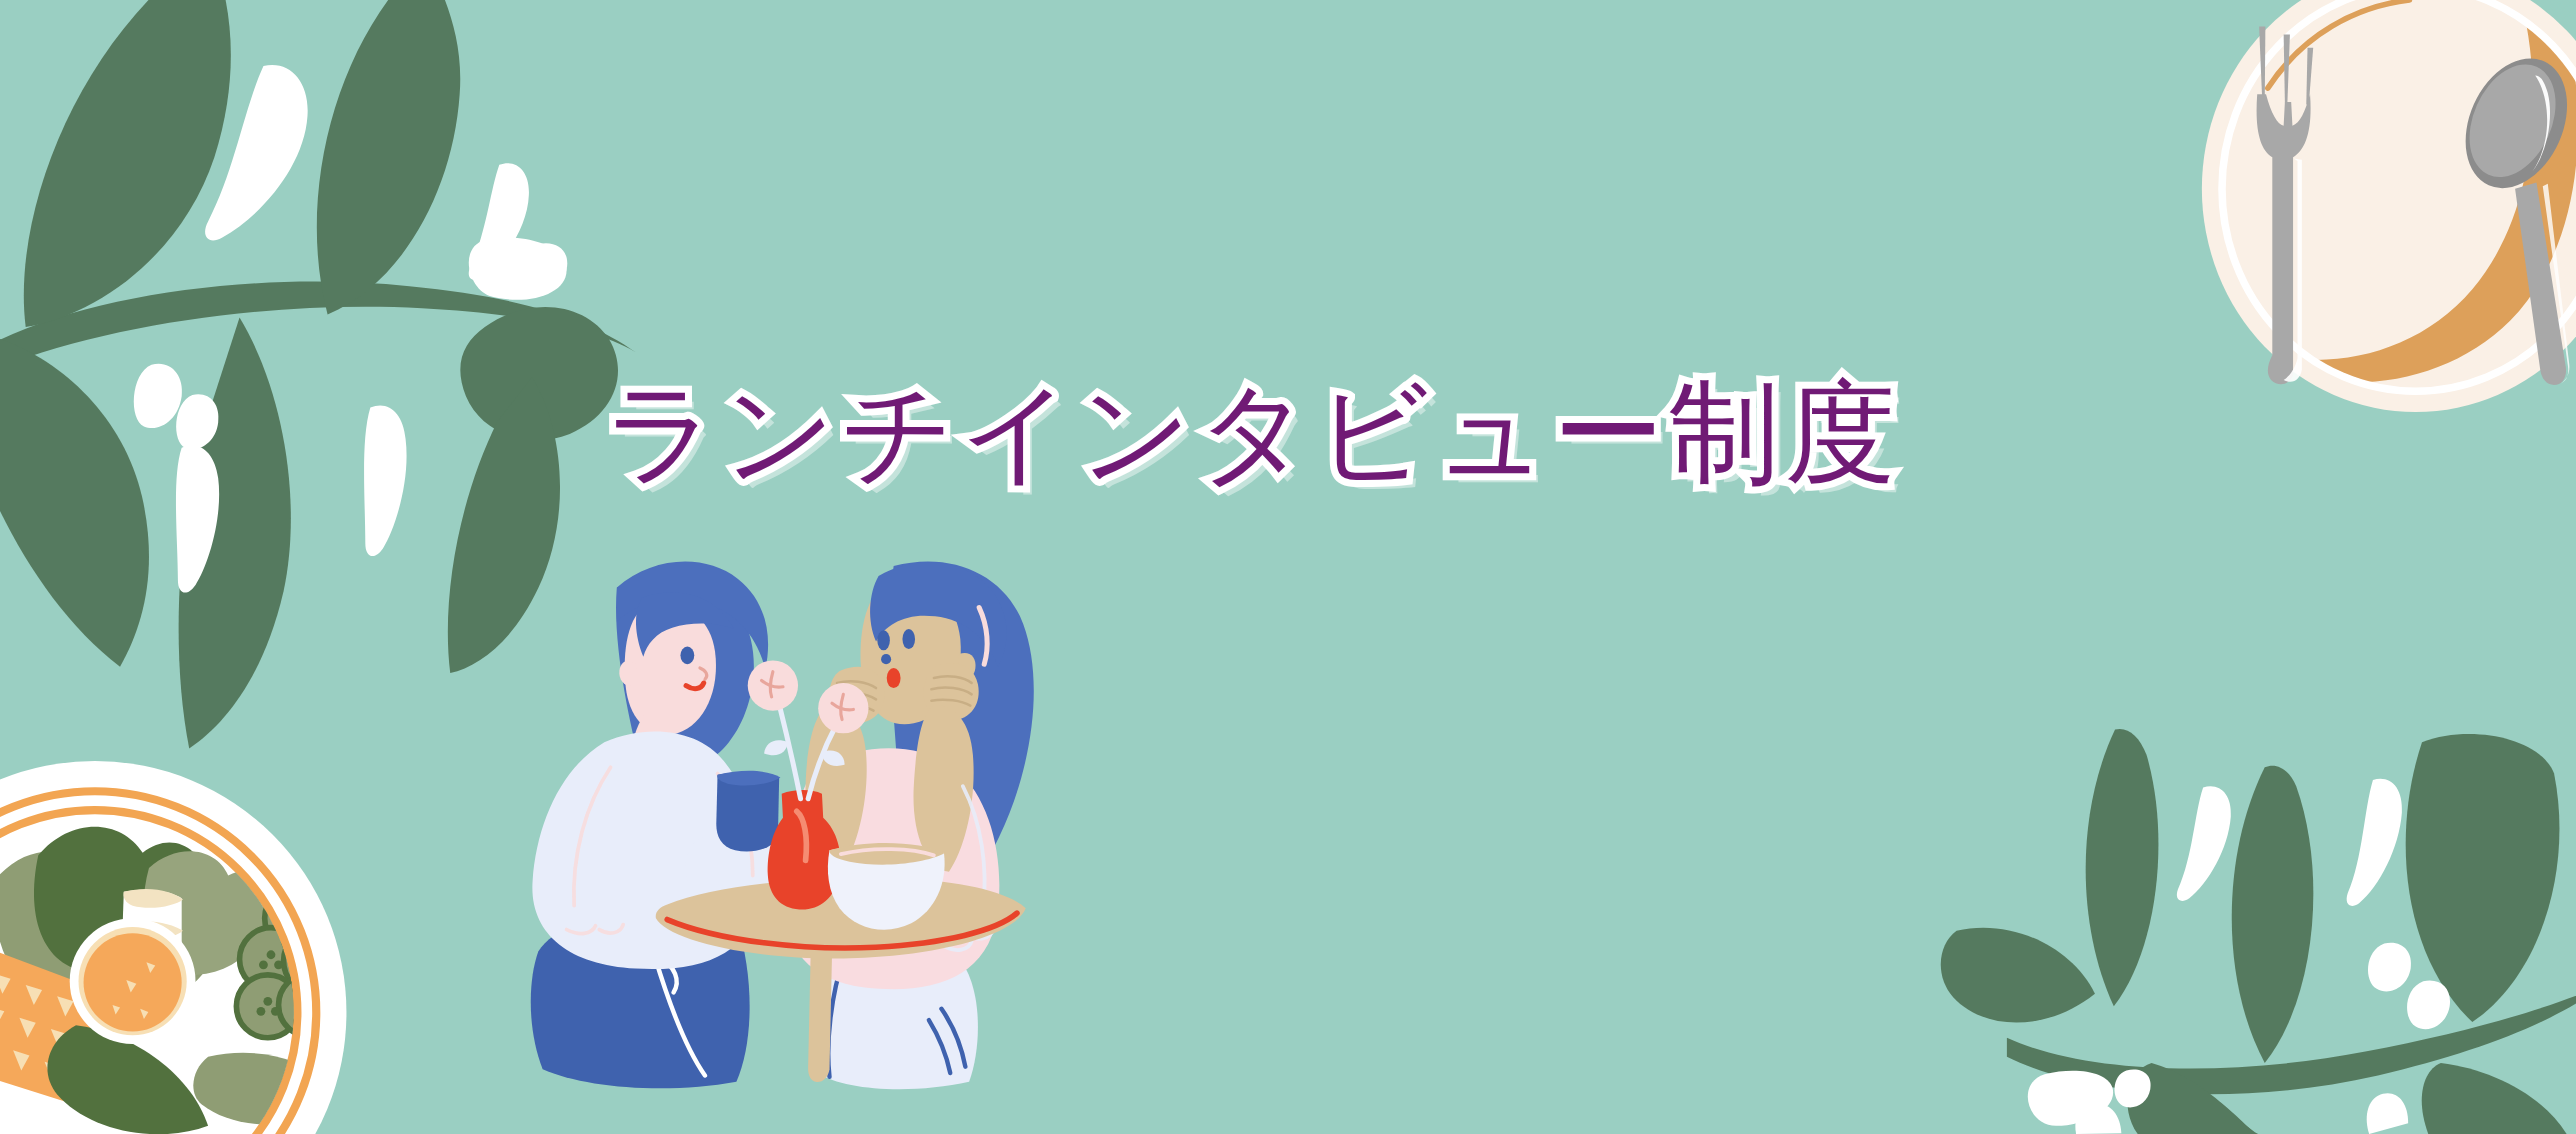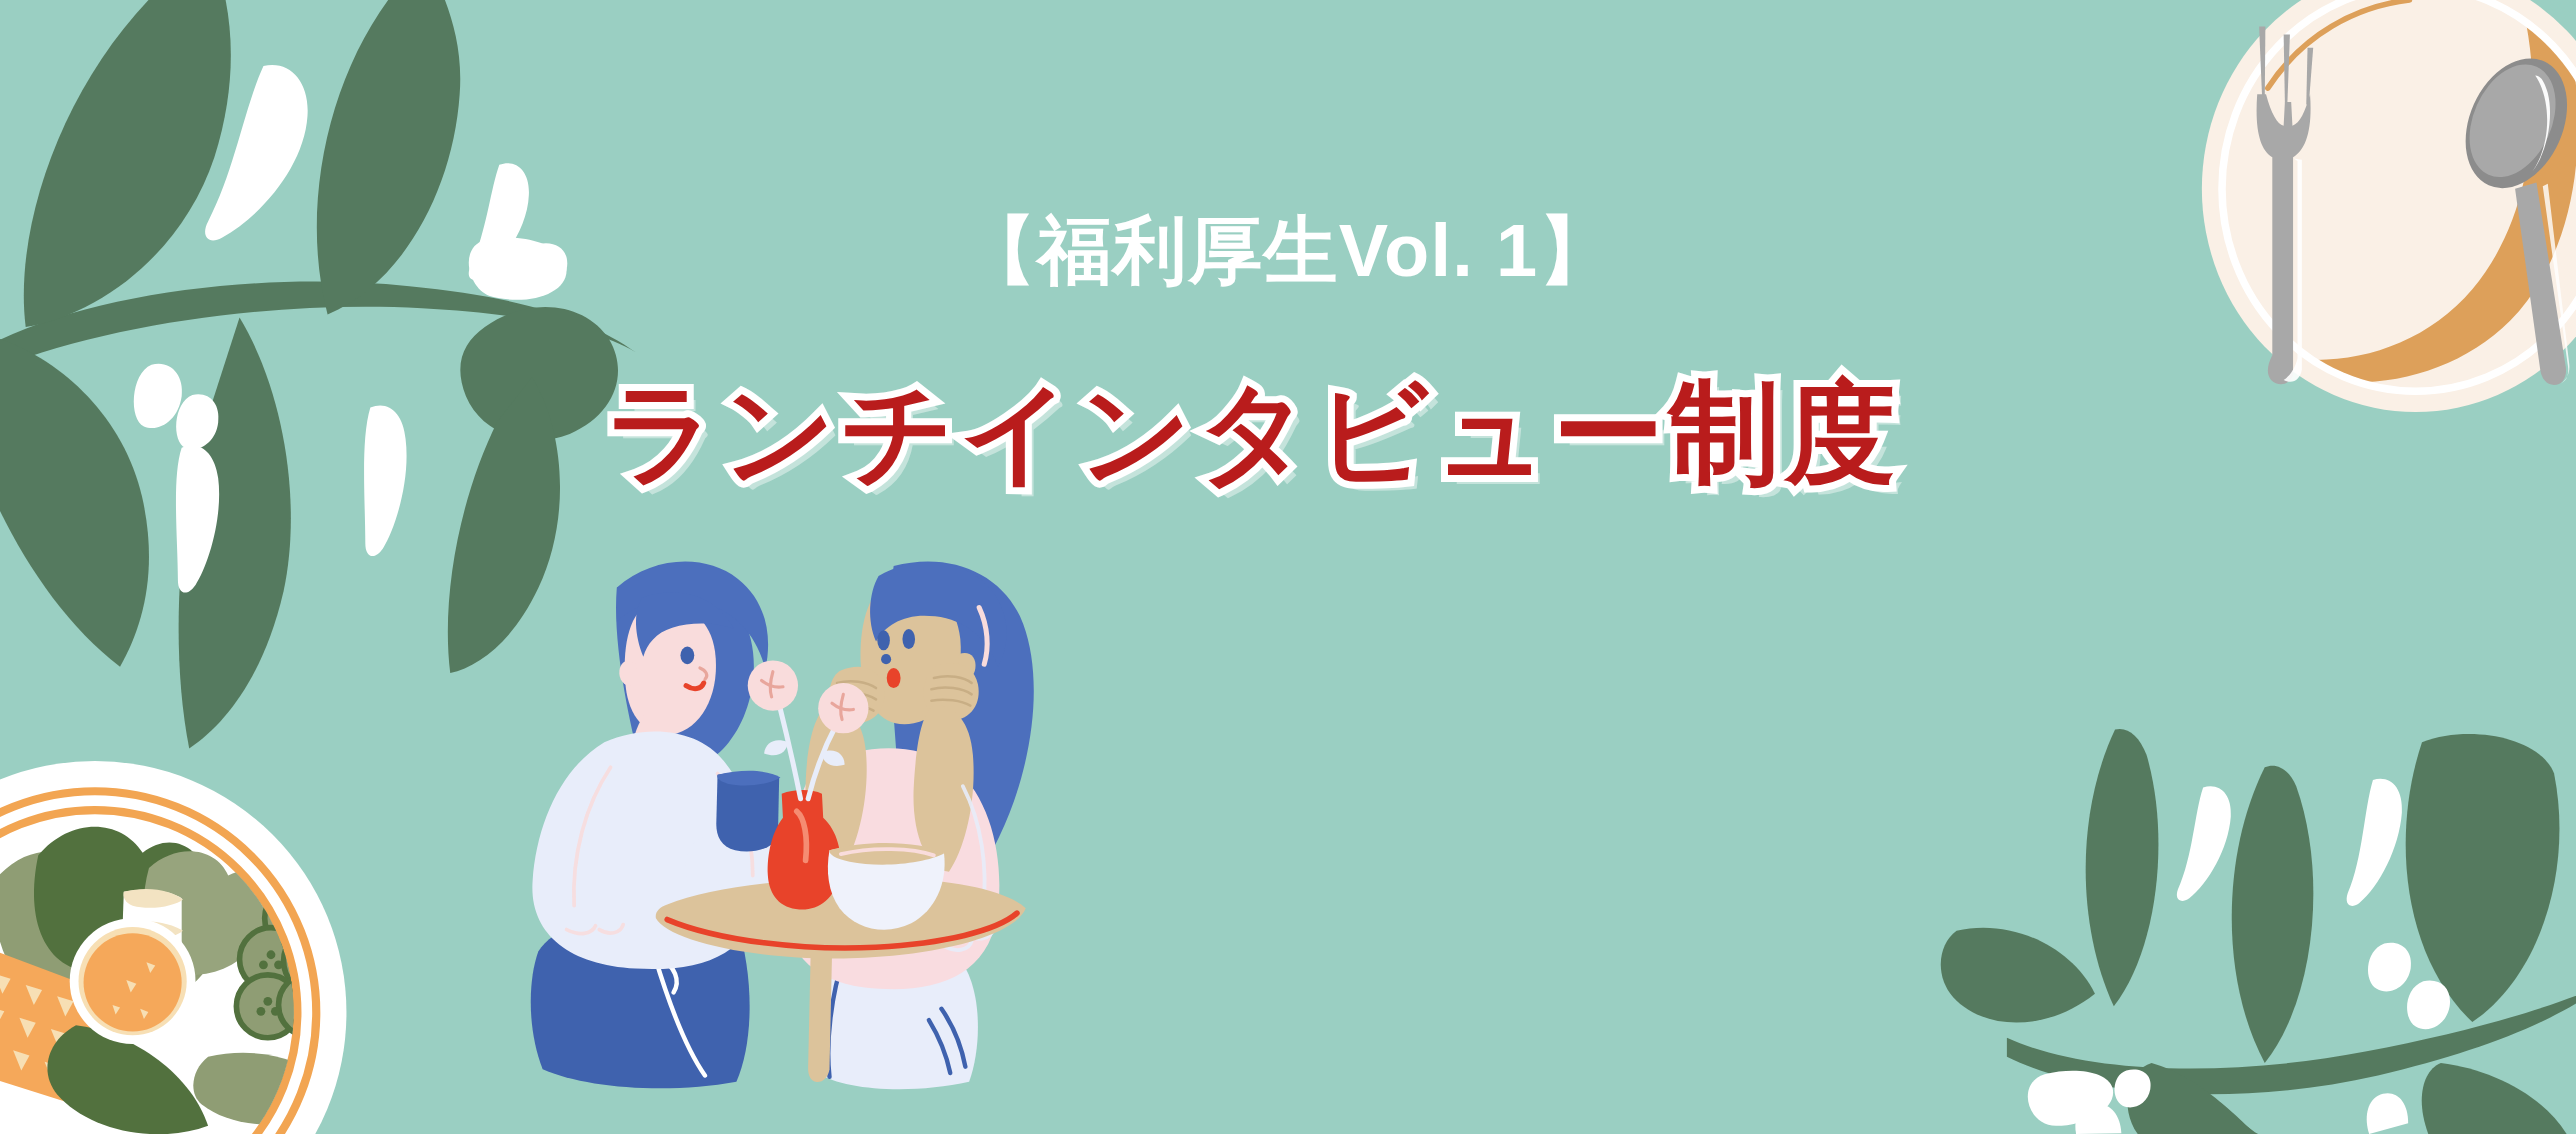--- a/index.html
+++ b/index.html
@@ -26,24 +26,24 @@
     font-size:74px;
     font-weight:700;
     letter-spacing:1.3px;
     line-height:1;
     white-space:nowrap;
   }
   .title-line{
     position:absolute;
     white-space:nowrap;
     font-size:111px;
-    font-weight:700;
+    font-weight:400;
     letter-spacing:5px;
     line-height:1;
-    color:#b91c1c;
+    color:#701a75;
     -webkit-text-stroke:14px #FFFFFF;
     paint-order:stroke fill;
     text-shadow:
       8.8px 8.8px 0 rgba(255,255,255,0.42);
     text-align: center;
   }
   #title-line-1{left:604px;top:378px;}
   #title-line-2{left:1214px;top:574px;}
 </style>
 </head>
@@ -430,18 +430,17 @@
         <path d="M1318 1352 C 1380 1338, 1460 1340, 1500 1356 C 1506 1404, 1486 1448, 1448 1468
                  C 1408 1488, 1360 1478, 1334 1444 C 1316 1420, 1312 1384, 1318 1352 Z" fill="#EFF2FB"></path>
         <path d="M1318 1352 C 1380 1334, 1462 1338, 1502 1356 C 1470 1374, 1398 1380, 1350 1370
                  C 1328 1366, 1316 1358, 1318 1352 Z" fill="#DCC39B"></path>
         <path d="M1336 1358 C 1386 1346, 1450 1348, 1484 1360" fill="none" stroke="#F9DCDC" stroke-width="6" stroke-linecap="round"></path>
       </g>
     </svg>
   </div>
 
   <div id="text-block">
-    <div id="subtitle">【福利厚生Vol. 1】</div>
     <div id="title-line-1" class="title-line">ランチインタビュー制度</div>
   </div>
 
 </div>
 
 
 </body></html>

